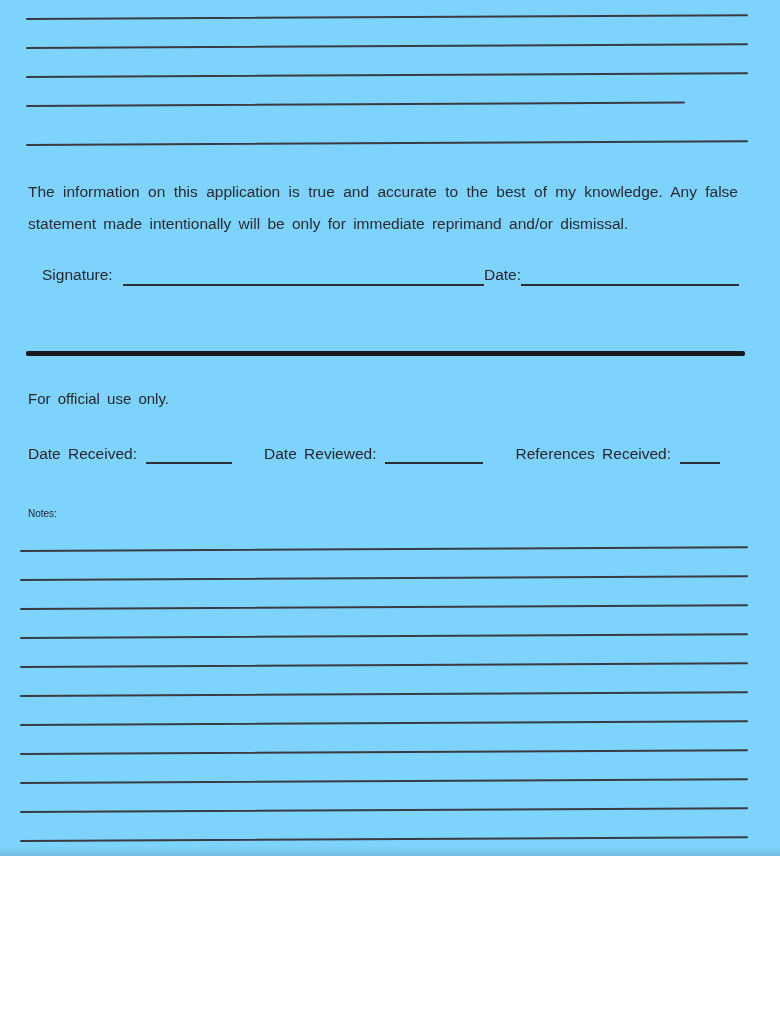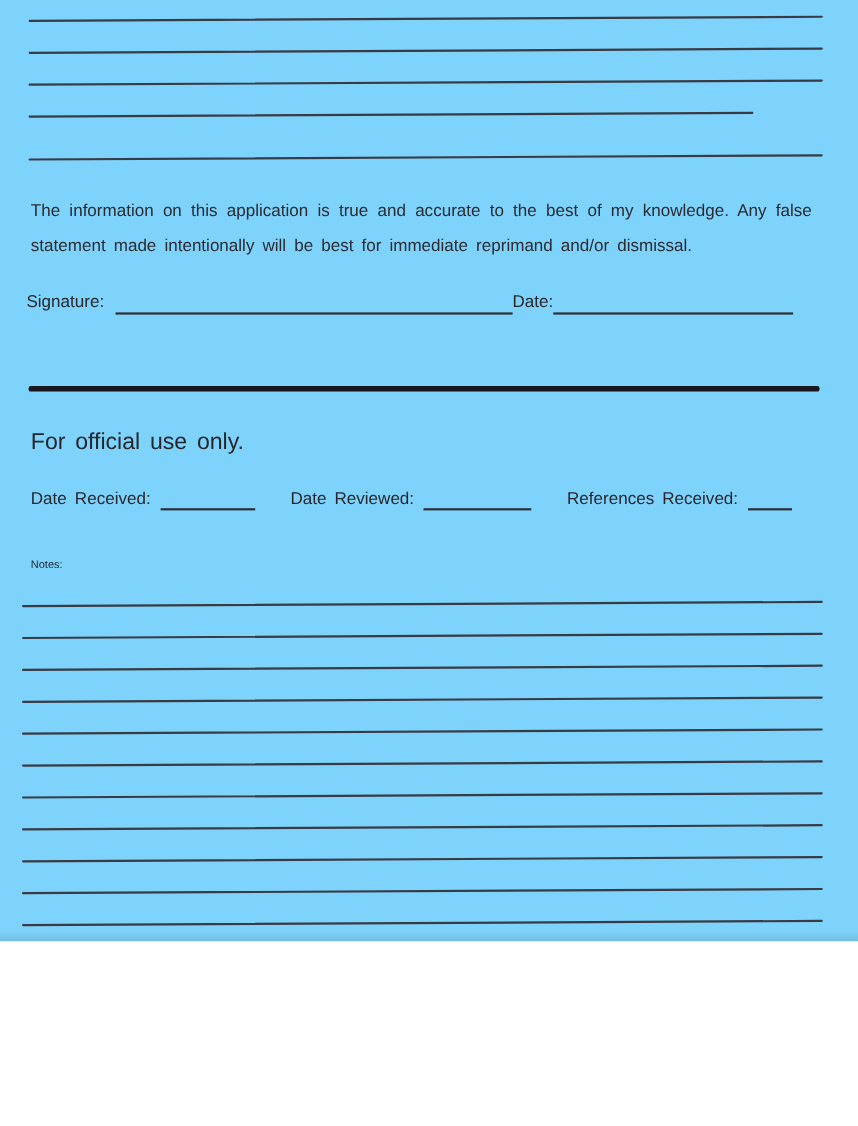--- a/index.html
+++ b/index.html
@@ -54,21 +54,21 @@
   .st-line { display: block; }
   .st-line.l1 {
     text-align: justify;
     text-align-last: justify;
   }
 
   
   .signature-row {
     position: absolute;
     top: 264px;
-    left: 24px;
+    left: 42px;
     width: 697px;
     display: flex;
     align-items: flex-end;
     font-size: 15.5px;
     line-height: 22px;
   }
   .sig-line {
     flex: 1;
     border-bottom: 2px solid #2e2e36;
     margin-left: 10px;
@@ -89,21 +89,21 @@
     height: 4.5px;
     background: #17171d;
     border-radius: 2px;
   }
 
   
   .official-heading {
     position: absolute;
     top: 390px;
     left: 28px;
-    font-size: 21px;
+    font-size: 15px;
   }
   .fields-row {
     position: absolute;
     top: 443px;
     left: 28px;
     width: 692px;
     display: flex;
     justify-content: space-between;
     align-items: flex-end;
     font-size: 15.5px;
@@ -165,21 +165,21 @@
   <div class="top-lines">
       <div class="rule"></div>
       <div class="rule"></div>
       <div class="rule"></div>
       <div class="rule"></div>
       <div class="rule"></div>
     </div>
 
   <p class="statement">
     <span class="st-line l1">The information on this application is true and accurate to the best of my knowledge.  Any false</span>
-    <span class="st-line l2">statement made intentionally will be best for immediate reprimand and/or dismissal.</span>
+    <span class="st-line l2">statement made intentionally will be only for immediate reprimand and/or dismissal.</span>
   </p>
 
   <div class="signature-row">
     <span>Signature:</span>
     <span class="sig-line"></span>
     <span>Date:</span>
     <span class="date-line"></span>
   </div>
 
   <div class="divider"></div>

